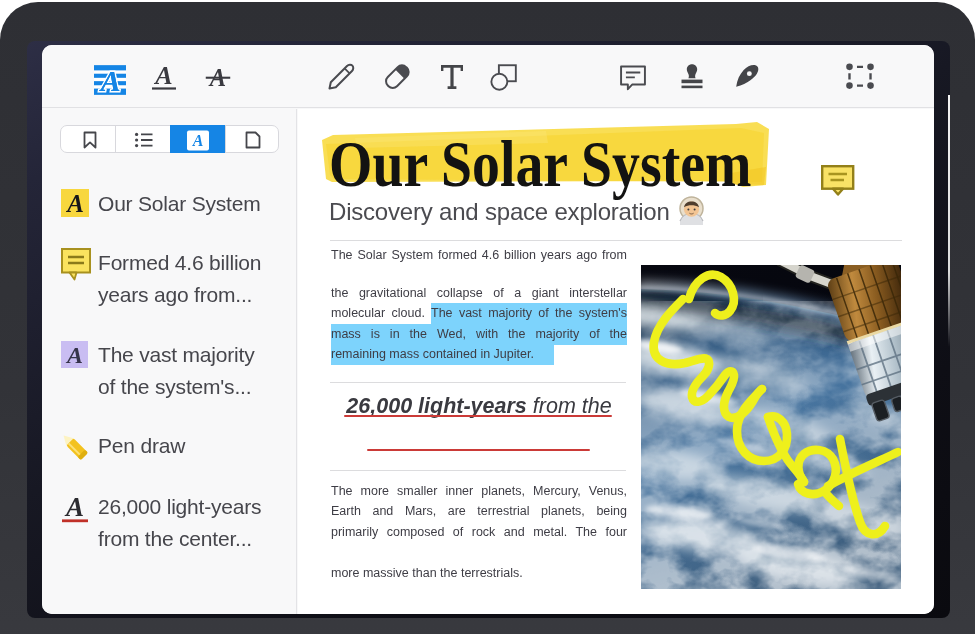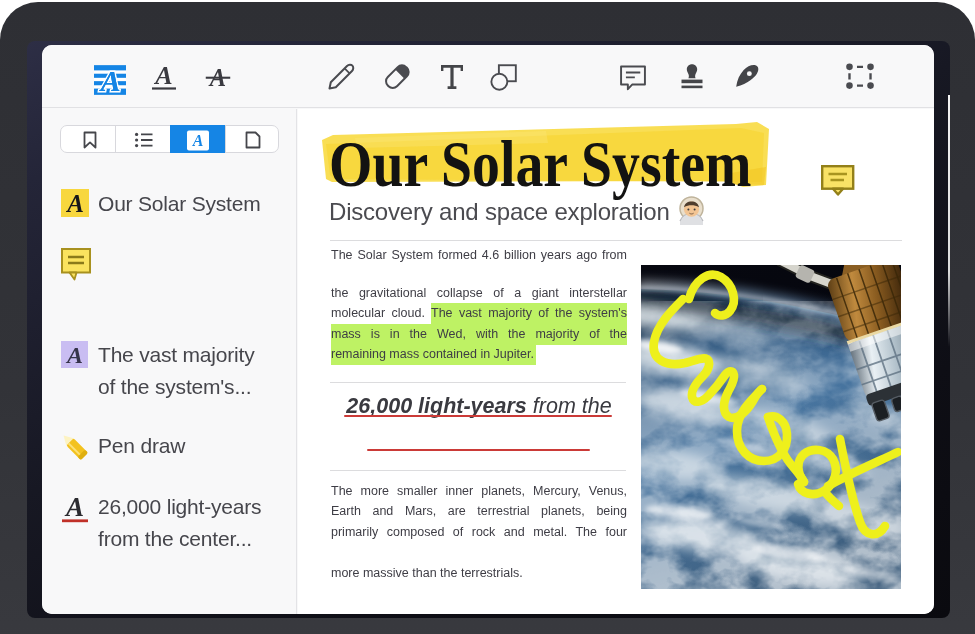--- a/index.html
+++ b/index.html
@@ -41,21 +41,21 @@
     font-weight:bold; font-size:66px; color:#131312; white-space:nowrap;
     transform-origin:left top; transform:scaleX(0.845); }
   #subtitle { position:absolute; left:287px; top:153px; font-size:24px; color:#4b4b50;
     letter-spacing:-0.2px; white-space:nowrap;}
   .rule { position:absolute; height:1px; background:#dcdcde; }
 
   .body-line { position:absolute; left:289px; width:296px; font-size:12.5px;
     color:#3e3d45; white-space:normal; text-align:justify; text-align-last:justify;
     line-height:20.4px; height:20.4px; overflow:visible; }
   .body-left { text-align:left; text-align-last:left; }
-  .hl { background:#bef264; padding:3px 0 4px 0; }
+  .hl { background:#7dd3fc; padding:3px 0 4px 0; }
   .quote { position:absolute; width:296px; left:289px; text-align:center;
     font-size:21.5px; font-style:italic; color:#3a3a40; white-space:nowrap; }
   .redline { position:absolute; height:2.4px; background:#cb3a37; border-radius:1px; }
 
   #photo { position:absolute; left:599px; top:220px; width:260px; height:324px; }
 </style>
 </head>
 <body>
 <div id="stage">
   <div class="abs" id="frame"></div>
@@ -184,20 +184,21 @@
           <path d="M10.8 6 L16 -3 L21.2 6 Z" fill="#fdf3c2"></path>
           <rect x="10.8" y="22" width="10.4" height="4.5" rx="1.6" fill="#dfaf10"></rect>
           <path d="M14 6 L14 22" stroke="#ffe98c" stroke-width="2" opacity="0.8"></path>
         </g>
       </svg>
       <svg class="item" style="top:384px" width="28" height="32" viewBox="0 0 28 32">
         <text x="14" y="23" text-anchor="middle" font-family="Liberation Serif, serif" font-size="27" font-weight="bold" font-style="italic" fill="#2c2c31">A</text>
         <rect x="1" y="26.4" width="26" height="2.8" fill="#c03028"></rect>
       </svg>
       <div class="itxt" style="top:79px">Our Solar System</div>
+      <div class="itxt" style="top:138px">Formed 4.6 billion<br>years ago from...</div>
       <div class="itxt" style="top:229.5px">The vast majority<br>of the system's...</div>
       <div class="itxt" style="top:321px">Pen draw</div>
       <div class="itxt" style="top:381.5px">26,000 light-years<br>from the center...</div>
     </div>
     <div class="abs" id="doc"></div>
 
     <svg class="abs" style="left:279px;top:76px" width="462" height="72" viewBox="0 0 462 72">
       <polygon points="5,58 1,19 12,14 415,3 436,1 448,8 445,64 422,66 404,60 11,61" fill="#f8da41" opacity="0.9"></polygon>
       <polygon points="9,54 5,23 420,7 443,12 441,61 13,58" fill="#f6d330" opacity="0.6"></polygon>
       <polygon points="34,17 225,10 227,22 36,27" fill="#fbe87c" opacity="0.35"></polygon>
@@ -221,21 +222,21 @@
       <circle cx="12.4" cy="14.4" r="1" fill="#3c3c3c"></circle>
       <circle cx="18.6" cy="14.4" r="1" fill="#3c3c3c"></circle>
       <path d="M13.4 18.2 C14.6 19.2 16.4 19.2 17.6 18.2" fill="none" stroke="#7a5c43" stroke-width="1"></path>
     </svg>
     <div class="rule" style="left:288px; top:195px; width:572px;"></div>
 
     <div class="body-line" style="top:200px">The Solar System formed 4.6 billion years ago from</div>
     <div class="body-line" style="top:238px">the gravitational collapse of a giant interstellar</div>
     <div class="body-line" style="top:258.4px">molecular cloud. <span class="hl">The vast majority of the system's</span></div>
     <div class="body-line" style="top:278.8px"><span class="hl">mass is in the Wed, with the majority of the</span></div>
-    <div class="body-line body-left" style="top:299.2px"><span class="hl" style="padding-right:2px">remaining mass contained in Jupiter.</span></div>
+    <div class="body-line body-left" style="top:299.2px"><span class="hl" style="padding-right:20px">remaining mass contained in Jupiter.</span></div>
 
     <div class="rule" style="left:288px; top:337px; width:296px;"></div>
     <div class="quote" style="top:348.5px"><b>26,000 light-years</b> from the</div>
     <div class="redline" style="left:302px; top:370px; width:268px;"></div>
     <div class="redline" style="left:325px; top:404px; width:223px;"></div>
     <div class="rule" style="left:288px; top:425px; width:296px;"></div>
 
     <div class="body-line" style="top:436px">The more smaller inner planets, Mercury, Venus,</div>
     <div class="body-line" style="top:456.4px">Earth and Mars, are terrestrial planets, being</div>
     <div class="body-line" style="top:476.8px">primarily composed of rock and metal. The four</div>

